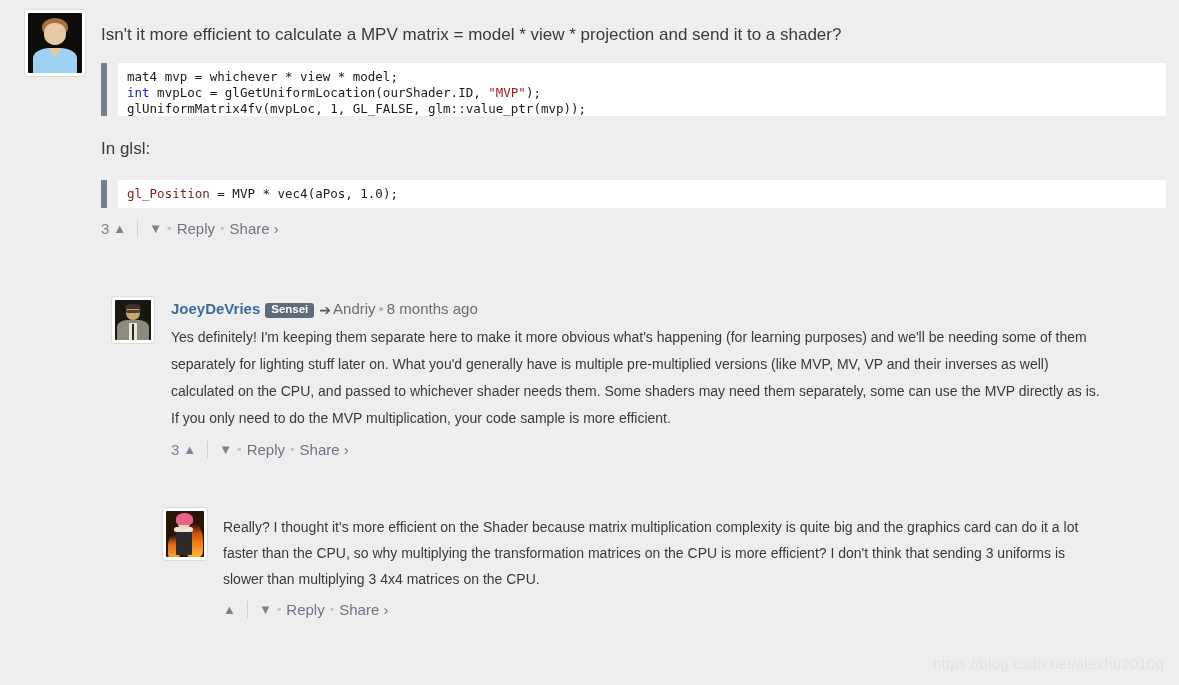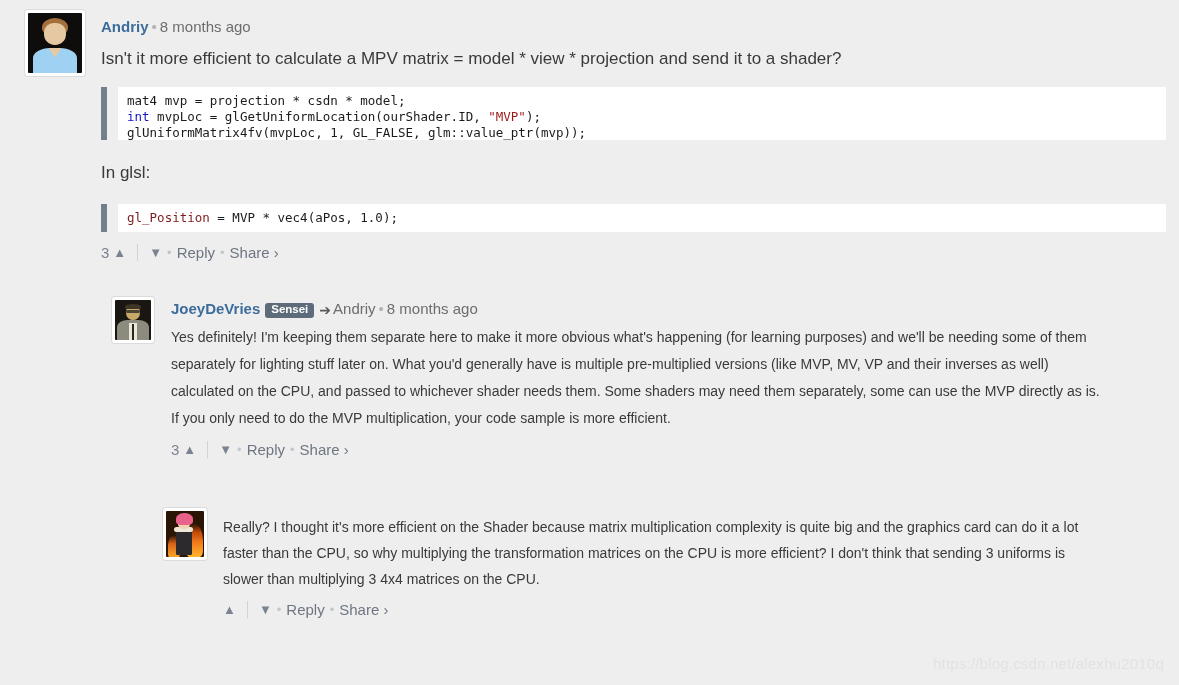--- a/index.html
+++ b/index.html
@@ -235,32 +235,29 @@
       <div class="pic">
         <div class="hair"></div>
         <div class="face"></div>
         <div class="body"></div>
         <div class="vneck"></div>
       </div>
     </div>
 
     <div class="cbody" style="margin-left:16px;">
 
-      <div class="chead" style="font-size:15px; padding-top:9px;">
-        <a class="author" href="#">Andriy</a><span class="dot-sep">•</span><span class="time">8 months ago</span>
-      </div>
 
       <div class="ctext" style="font-size:17px; line-height:25px; margin-top:12px;">
         <p>Isn't it more efficient to calculate a MPV matrix = model * view * projection and send it to a shader?</p>
       </div>
 
       <div class="codeblock" style="margin-top:16px; width:1065px; height:53px;">
         <div class="codebar"></div>
         <div class="codegap"></div>
-        <div class="codeinner" style="font-size:12.5px; line-height:16px; padding:6px 0 0 9px;"><span>mat4 mvp = projection * csdn * model;</span>
+        <div class="codeinner" style="font-size:12.5px; line-height:16px; padding:6px 0 0 9px;"><span>mat4 mvp = whichever * view * model;</span>
 <span><span class="kw">int</span><span> mvpLoc = glGetUniformLocation(ourShader.ID, </span><span class="str">"MVP"</span><span>);</span></span>
 <span>glUniformMatrix4fv(mvpLoc, 1, GL_FALSE, glm::value_ptr(mvp));</span></div>
       </div>
 
       <div class="ctext" style="font-size:17px; line-height:22px; margin-top:22px;">
         <p>In glsl:</p>
       </div>
 
       <div class="codeblock" style="margin-top:20px; width:1065px; height:28px;">
         <div class="codebar"></div>

